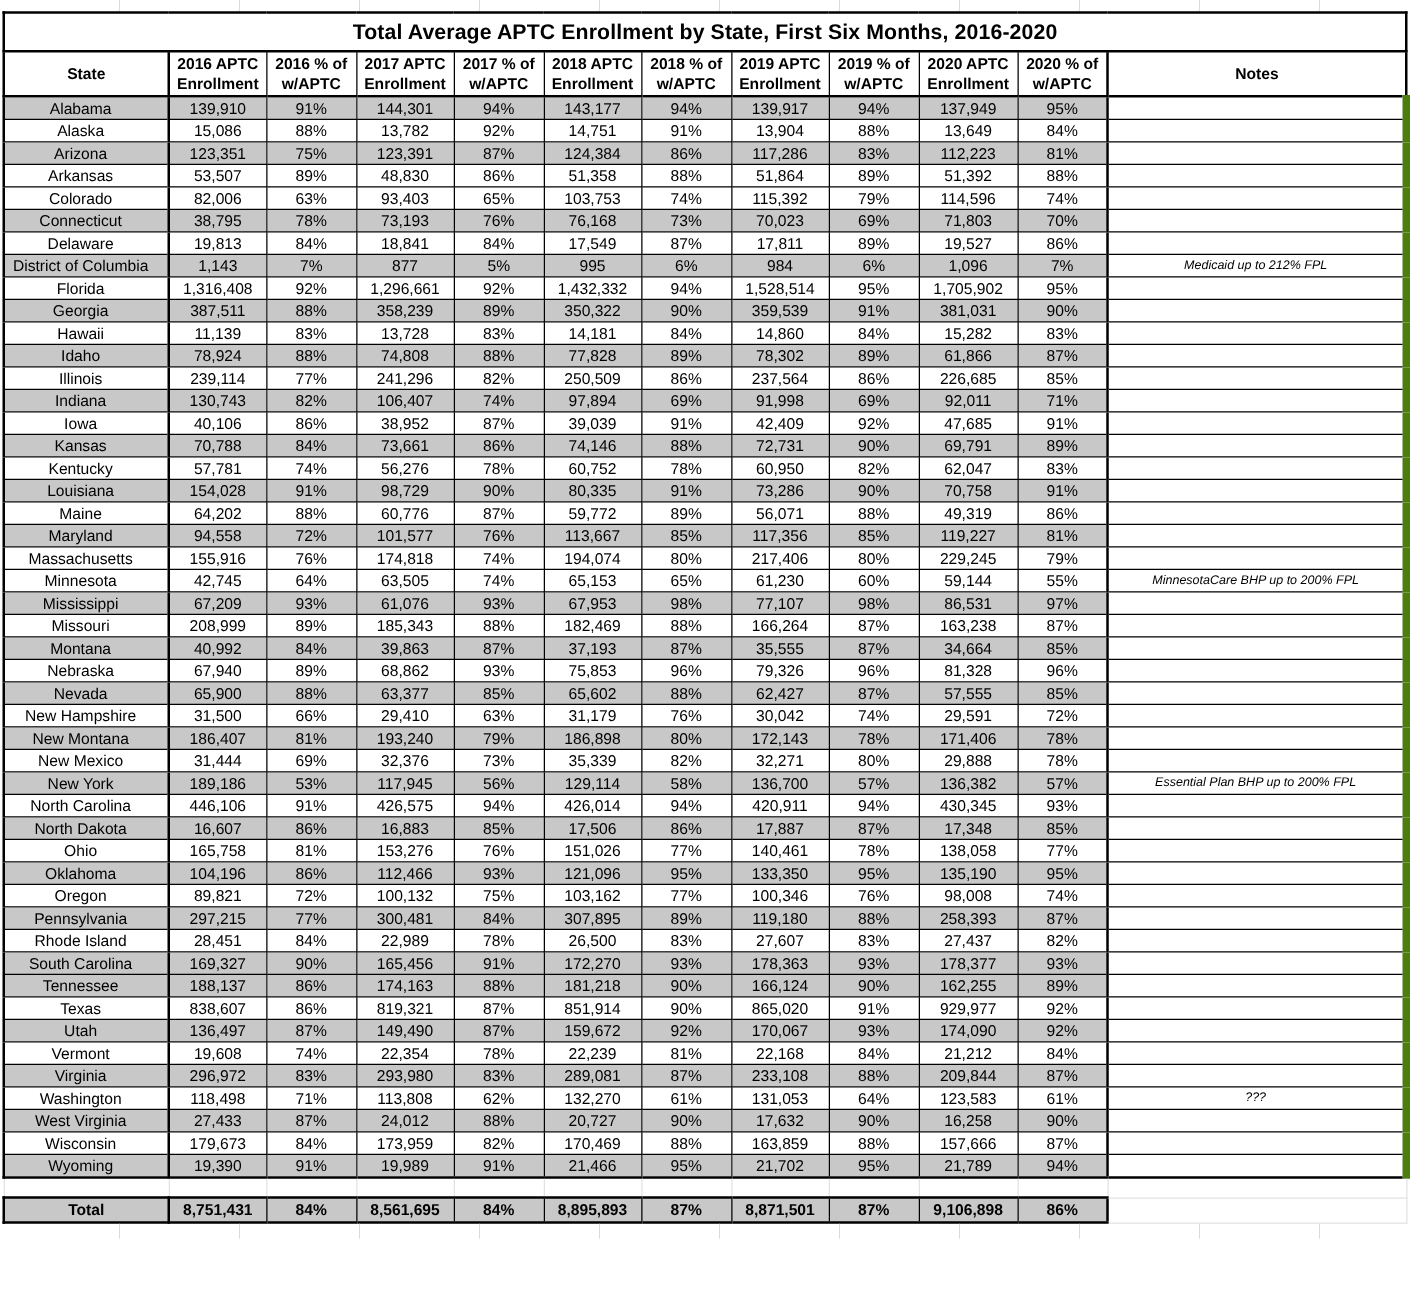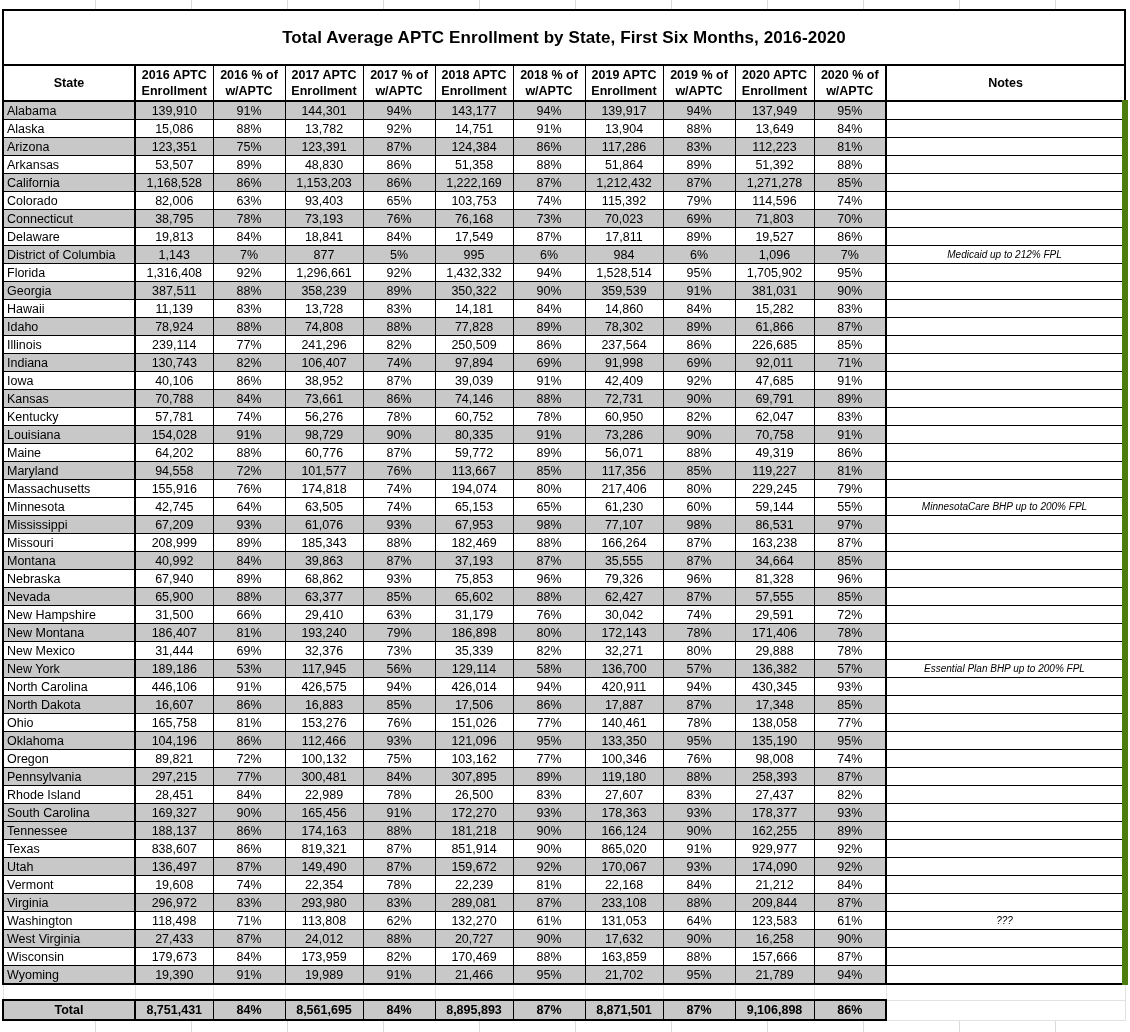--- a/index.html
+++ b/index.html
@@ -30,21 +30,21 @@
     width: 1126px;
     margin-left: 2px;
   }
   
   .title-row th {
     border: 2px solid #000;
     font-size: 17px;
     font-weight: bold;
     text-align: center;
     height: 21px;
-    padding: 16px;
+    padding: 4px;
     background: #fff;
     letter-spacing: 0.1px;
   }
   
   .header-row th {
     border: 1px solid #000;
     border-top: 2px solid #000;
     border-bottom: 2px solid #000;
     font-size: 12.5px;
     font-weight: bold;
@@ -64,21 +64,21 @@
     border: 1px solid #000;
     font-size: 12.5px;
     height: 17px;
     padding: 0 3px;
     white-space: nowrap;
     overflow: hidden;
     background: #ffffff;
     vertical-align: middle;
   }
   .data-row td.state {
-    text-align: left;
+    text-align: center;
     border-left: 2px solid #000;
     border-right: 2px solid #000;
     padding-right: 12px;
   }
   .data-row td.num { text-align: center; }
   .data-row td.note {
     text-align: center;
     font-style: italic;
     font-size: 10px;
     border-left: 2px solid #000;
@@ -219,34 +219,20 @@
           <td class="num">48,830</td>
           <td class="num">86%</td>
           <td class="num">51,358</td>
           <td class="num">88%</td>
           <td class="num">51,864</td>
           <td class="num">89%</td>
           <td class="num">51,392</td>
           <td class="num">88%</td>
           <td class="note"></td>
         </tr>
-        <tr class="data-row shaded">
-          <td class="state">California</td>
-          <td class="num">1,168,528</td>
-          <td class="num">86%</td>
-          <td class="num">1,153,203</td>
-          <td class="num">86%</td>
-          <td class="num">1,222,169</td>
-          <td class="num">87%</td>
-          <td class="num">1,212,432</td>
-          <td class="num">87%</td>
-          <td class="num">1,271,278</td>
-          <td class="num">85%</td>
-          <td class="note"></td>
-        </tr>
         <tr class="data-row">
           <td class="state">Colorado</td>
           <td class="num">82,006</td>
           <td class="num">63%</td>
           <td class="num">93,403</td>
           <td class="num">65%</td>
           <td class="num">103,753</td>
           <td class="num">74%</td>
           <td class="num">115,392</td>
           <td class="num">79%</td>

